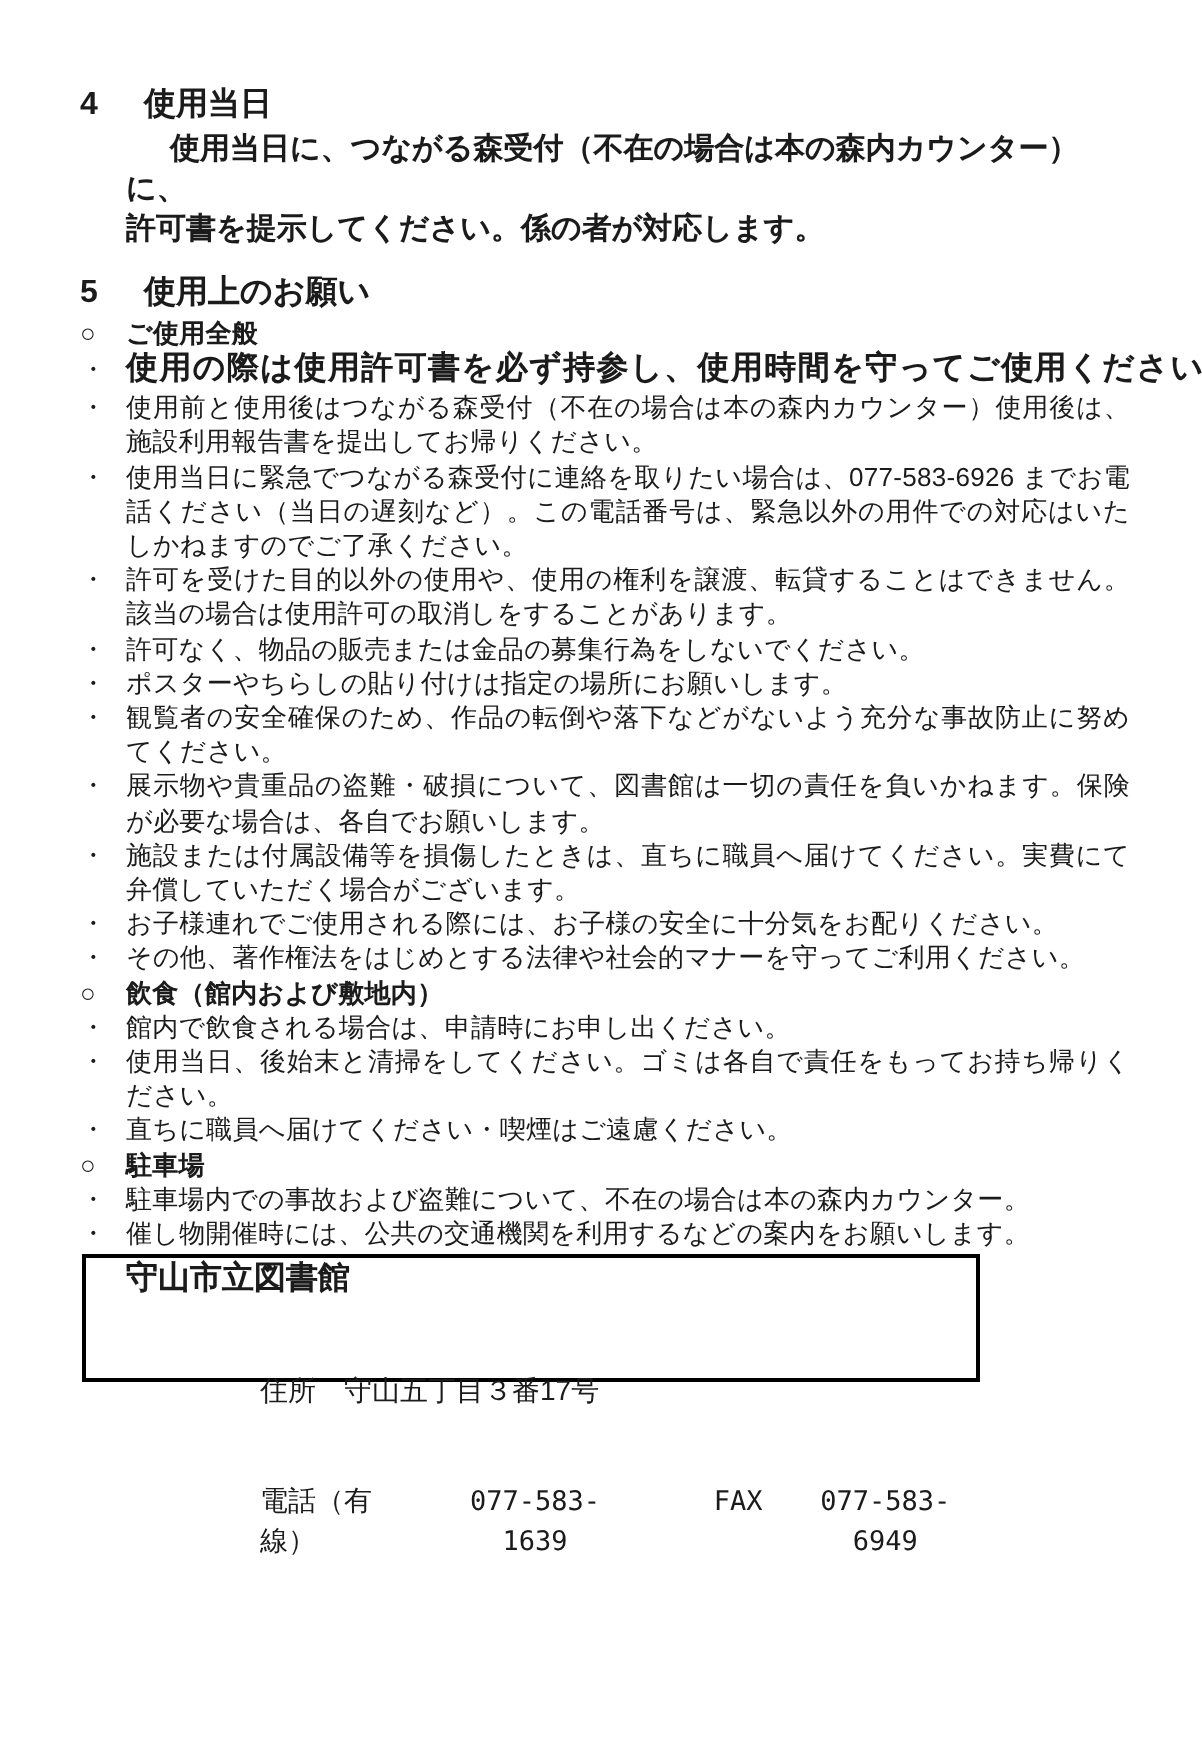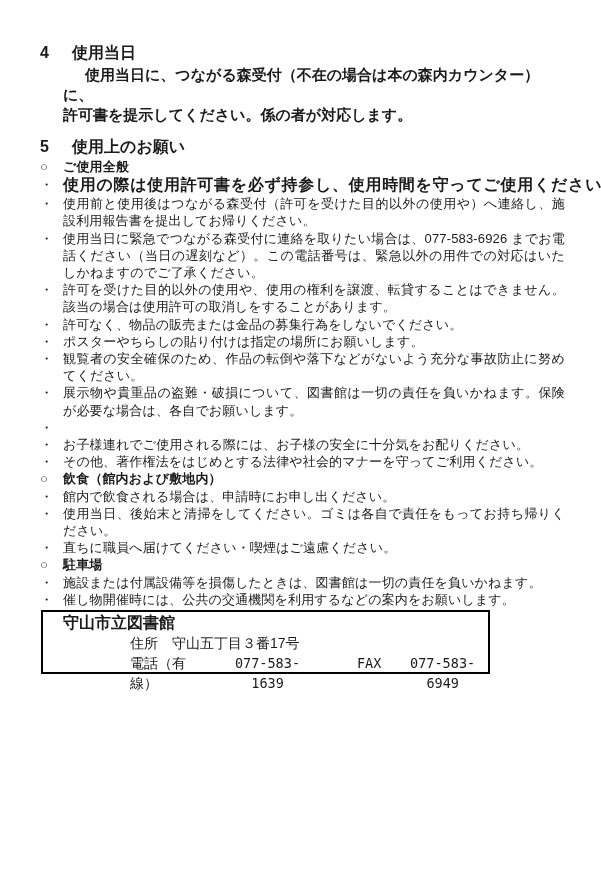--- a/index.html
+++ b/index.html
@@ -44,21 +44,21 @@
   
   .info-box {
     margin: 2px 0 0 41px;
     width: 449px; height: 64px;
     border: 2px solid #000;
     box-sizing: border-box;
     padding-top: 1px;
   }
   .box-title { padding-left: 20px; font-size: 16px; font-weight: bold; line-height: 20px; }
   .box-line { padding-left: 87px; font-size: 14px; line-height: 20px; display: flex; align-items: baseline; }
-  .box-line .lbl { margin-right: 14px; }
+  .box-line .lbl { margin-right: 14px; margin-top: 35px; }
   .mono { font-family: "DejaVu Sans Mono", "Liberation Mono", monospace; font-size: 13.5px; text-align: center; }
   .gap-wide { margin-left: 44px; margin-right: 16px; }
 </style>
 </head>
 <body>
 
 <div class="page">
 
   <div class="sec-h sec4">
     <span class="num">4</span>
@@ -77,21 +77,21 @@
     <div class="li group-h">
       <span class="mk">○</span>
       <span class="tx">ご使用全般</span>
     </div>
     <div class="li emph-row">
       <span class="mk">・</span>
       <span class="tx">使用の際は使用許可書を必ず持参し、使用時間を守ってご使用ください。</span>
     </div>
     <div class="li">
       <span class="mk">・</span>
-      <span class="tx">使用前と使用後はつながる森受付（許可を受けた目的以外の使用や）へ連絡し、施設利用報告書を提出してお帰りください。</span>
+      <span class="tx">使用前と使用後はつながる森受付（不在の場合は本の森内カウンター）使用後は、施設利用報告書を提出してお帰りください。</span>
     </div>
     <div class="li">
       <span class="mk">・</span>
       <span class="tx">使用当日に緊急でつながる森受付に連絡を取りたい場合は、077-583-6926 までお電話ください（当日の遅刻など）。この電話番号は、緊急以外の用件での対応はいたしかねますのでご了承ください。</span>
     </div>
     <div class="li">
       <span class="mk">・</span>
       <span class="tx">許可を受けた目的以外の使用や、使用の権利を譲渡、転貸することはできません。該当の場合は使用許可の取消しをすることがあります。</span>
     </div>
     <div class="li">
@@ -105,20 +105,21 @@
     <div class="li">
       <span class="mk">・</span>
       <span class="tx">観覧者の安全確保のため、作品の転倒や落下などがないよう充分な事故防止に努めてください。</span>
     </div>
     <div class="li">
       <span class="mk">・</span>
       <span class="tx">展示物や貴重品の盗難・破損について、図書館は一切の責任を負いかねます。保険が必要な場合は、各自でお願いします。</span>
     </div>
     <div class="li">
       <span class="mk">・</span>
+      <span class="tx">施設または付属設備等を損傷したときは、直ちに職員へ届けてください。実費にて弁償していただく場合がございます。</span>
     </div>
     <div class="li">
       <span class="mk">・</span>
       <span class="tx">お子様連れでご使用される際には、お子様の安全に十分気をお配りください。</span>
     </div>
     <div class="li">
       <span class="mk">・</span>
       <span class="tx">その他、著作権法をはじめとする法律や社会的マナーを守ってご利用ください。</span>
     </div>
 
@@ -138,21 +139,21 @@
       <span class="mk">・</span>
       <span class="tx">直ちに職員へ届けてください・喫煙はご遠慮ください。</span>
     </div>
 
     <div class="li group-h">
       <span class="mk">○</span>
       <span class="tx">駐車場</span>
     </div>
     <div class="li">
       <span class="mk">・</span>
-      <span class="tx">施設または付属設備等を損傷したときは、図書館は一切の責任を負いかねます。</span>
+      <span class="tx">駐車場内での事故および盗難について、不在の場合は本の森内カウンター。</span>
     </div>
     <div class="li">
       <span class="mk">・</span>
       <span class="tx">催し物開催時には、公共の交通機関を利用するなどの案内をお願いします。</span>
     </div>
 
   </div>
 
   <div class="info-box">
     <div class="box-title">守山市立図書館</div>

